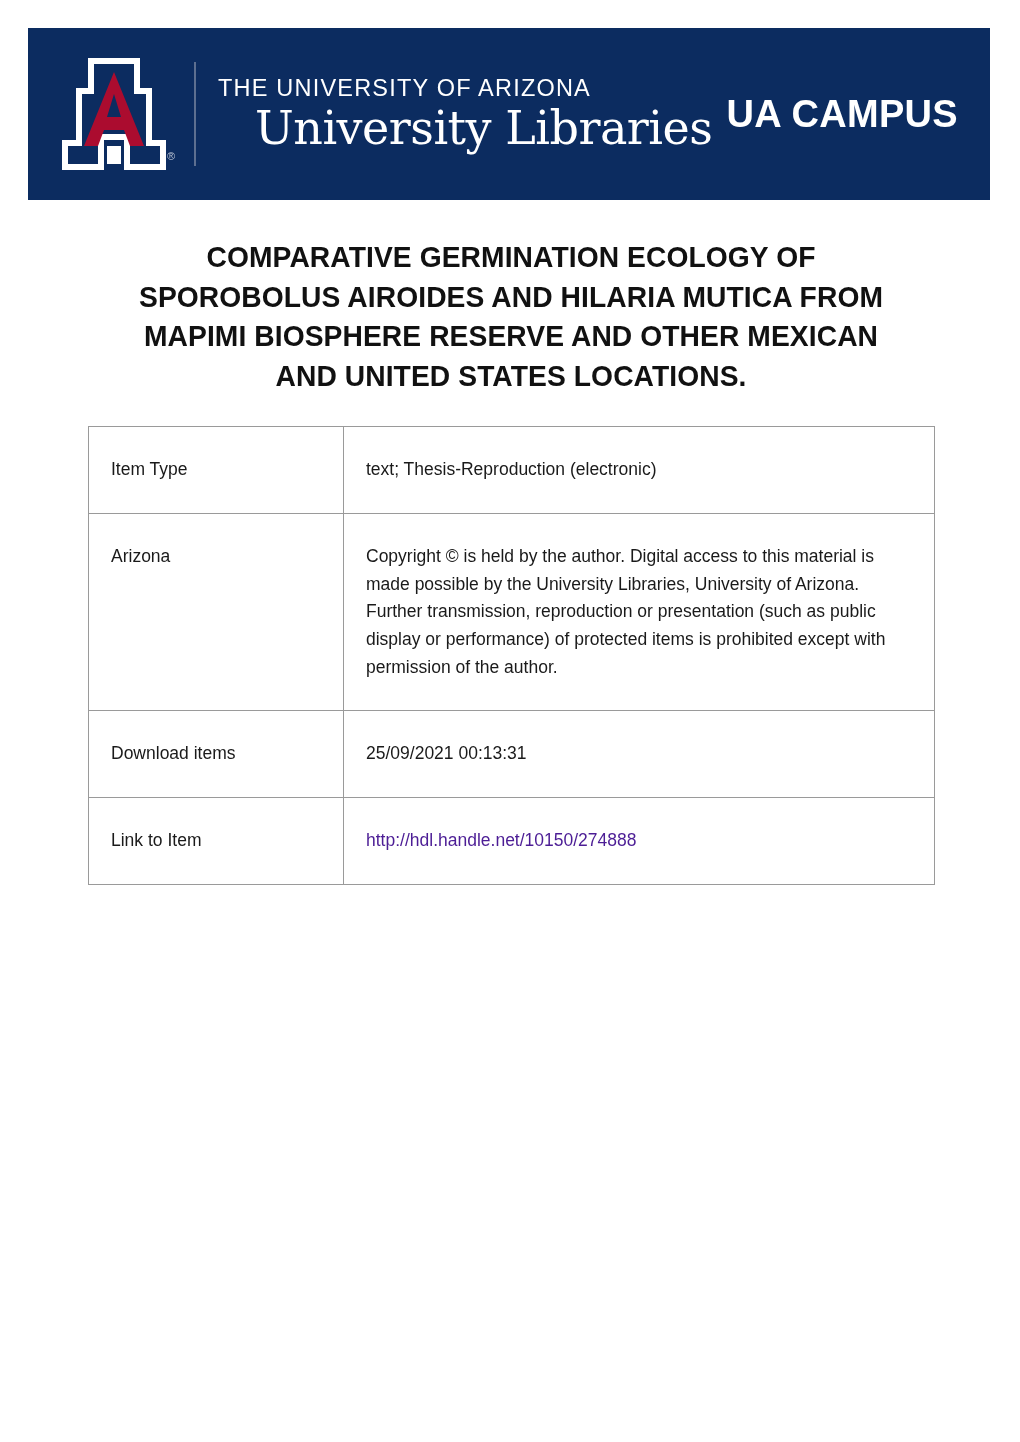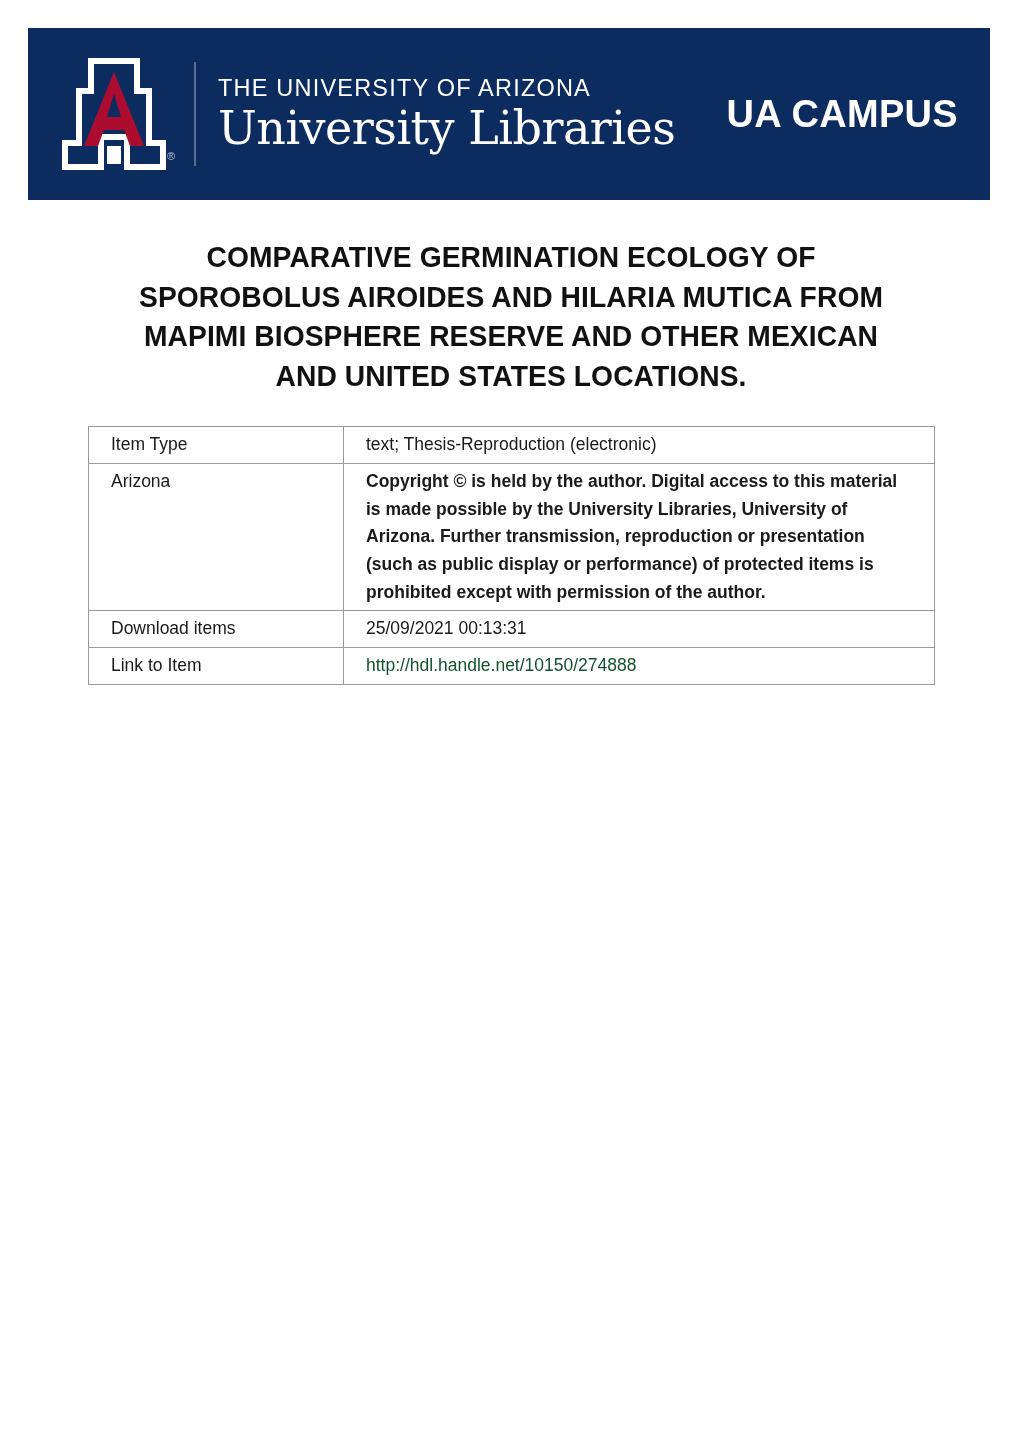--- a/index.html
+++ b/index.html
@@ -66,20 +66,21 @@
     white-space: nowrap;
   }
   .brand-line2 {
     color: #ffffff;
     font-family: "DejaVu Serif", "Liberation Serif", serif;
     font-size: 46px;
     font-weight: 400;
     line-height: 1.02;
     letter-spacing: -0.5px;
     white-space: nowrap;
+    margin-left: 37px;
   }
   .repo-text {
     margin-left: auto;
     margin-right: 32px;
     color: #ffffff;
     font-size: 38px;
     font-weight: bold;
     line-height: 1.12;
     text-align: center;
     letter-spacing: 0.3px;
@@ -108,40 +109,40 @@
     position: absolute;
     left: 88px;
     top: 426px;
     width: 847px;
     border-collapse: collapse;
     border: 1px solid #2a2a2a;
     table-layout: fixed;
   }
   .meta-table td {
     border: 1px solid #9a9a9a;
-    padding: 4px 22px;
+    padding: 29px 22px;
     font-size: 17.5px;
     color: #1a1a1a;
     vertical-align: top;
     line-height: 1.5;
   }
   .meta-table td.label {
     width: 210px;
     white-space: nowrap;
   }
   .meta-table tr.r-itemtype td,
   .meta-table tr.r-authors td,
   .meta-table tr.r-publisher td,
   .meta-table tr.r-downloaddate td,
   .meta-table tr.r-link td {
     height: 28px;
   }
-  .meta-table .rights-text { line-height: 1.58; font-weight: bold; }
+  .meta-table .rights-text { line-height: 1.58; }
   .item-link {
-    color: #14532d;
+    color: #4c1d95;
     text-decoration: none;
     margin-top: 48px;
   }
 </style>
 </head>
 <body>
 
 <div class="banner">
 
   <div class="brand-lockup">

